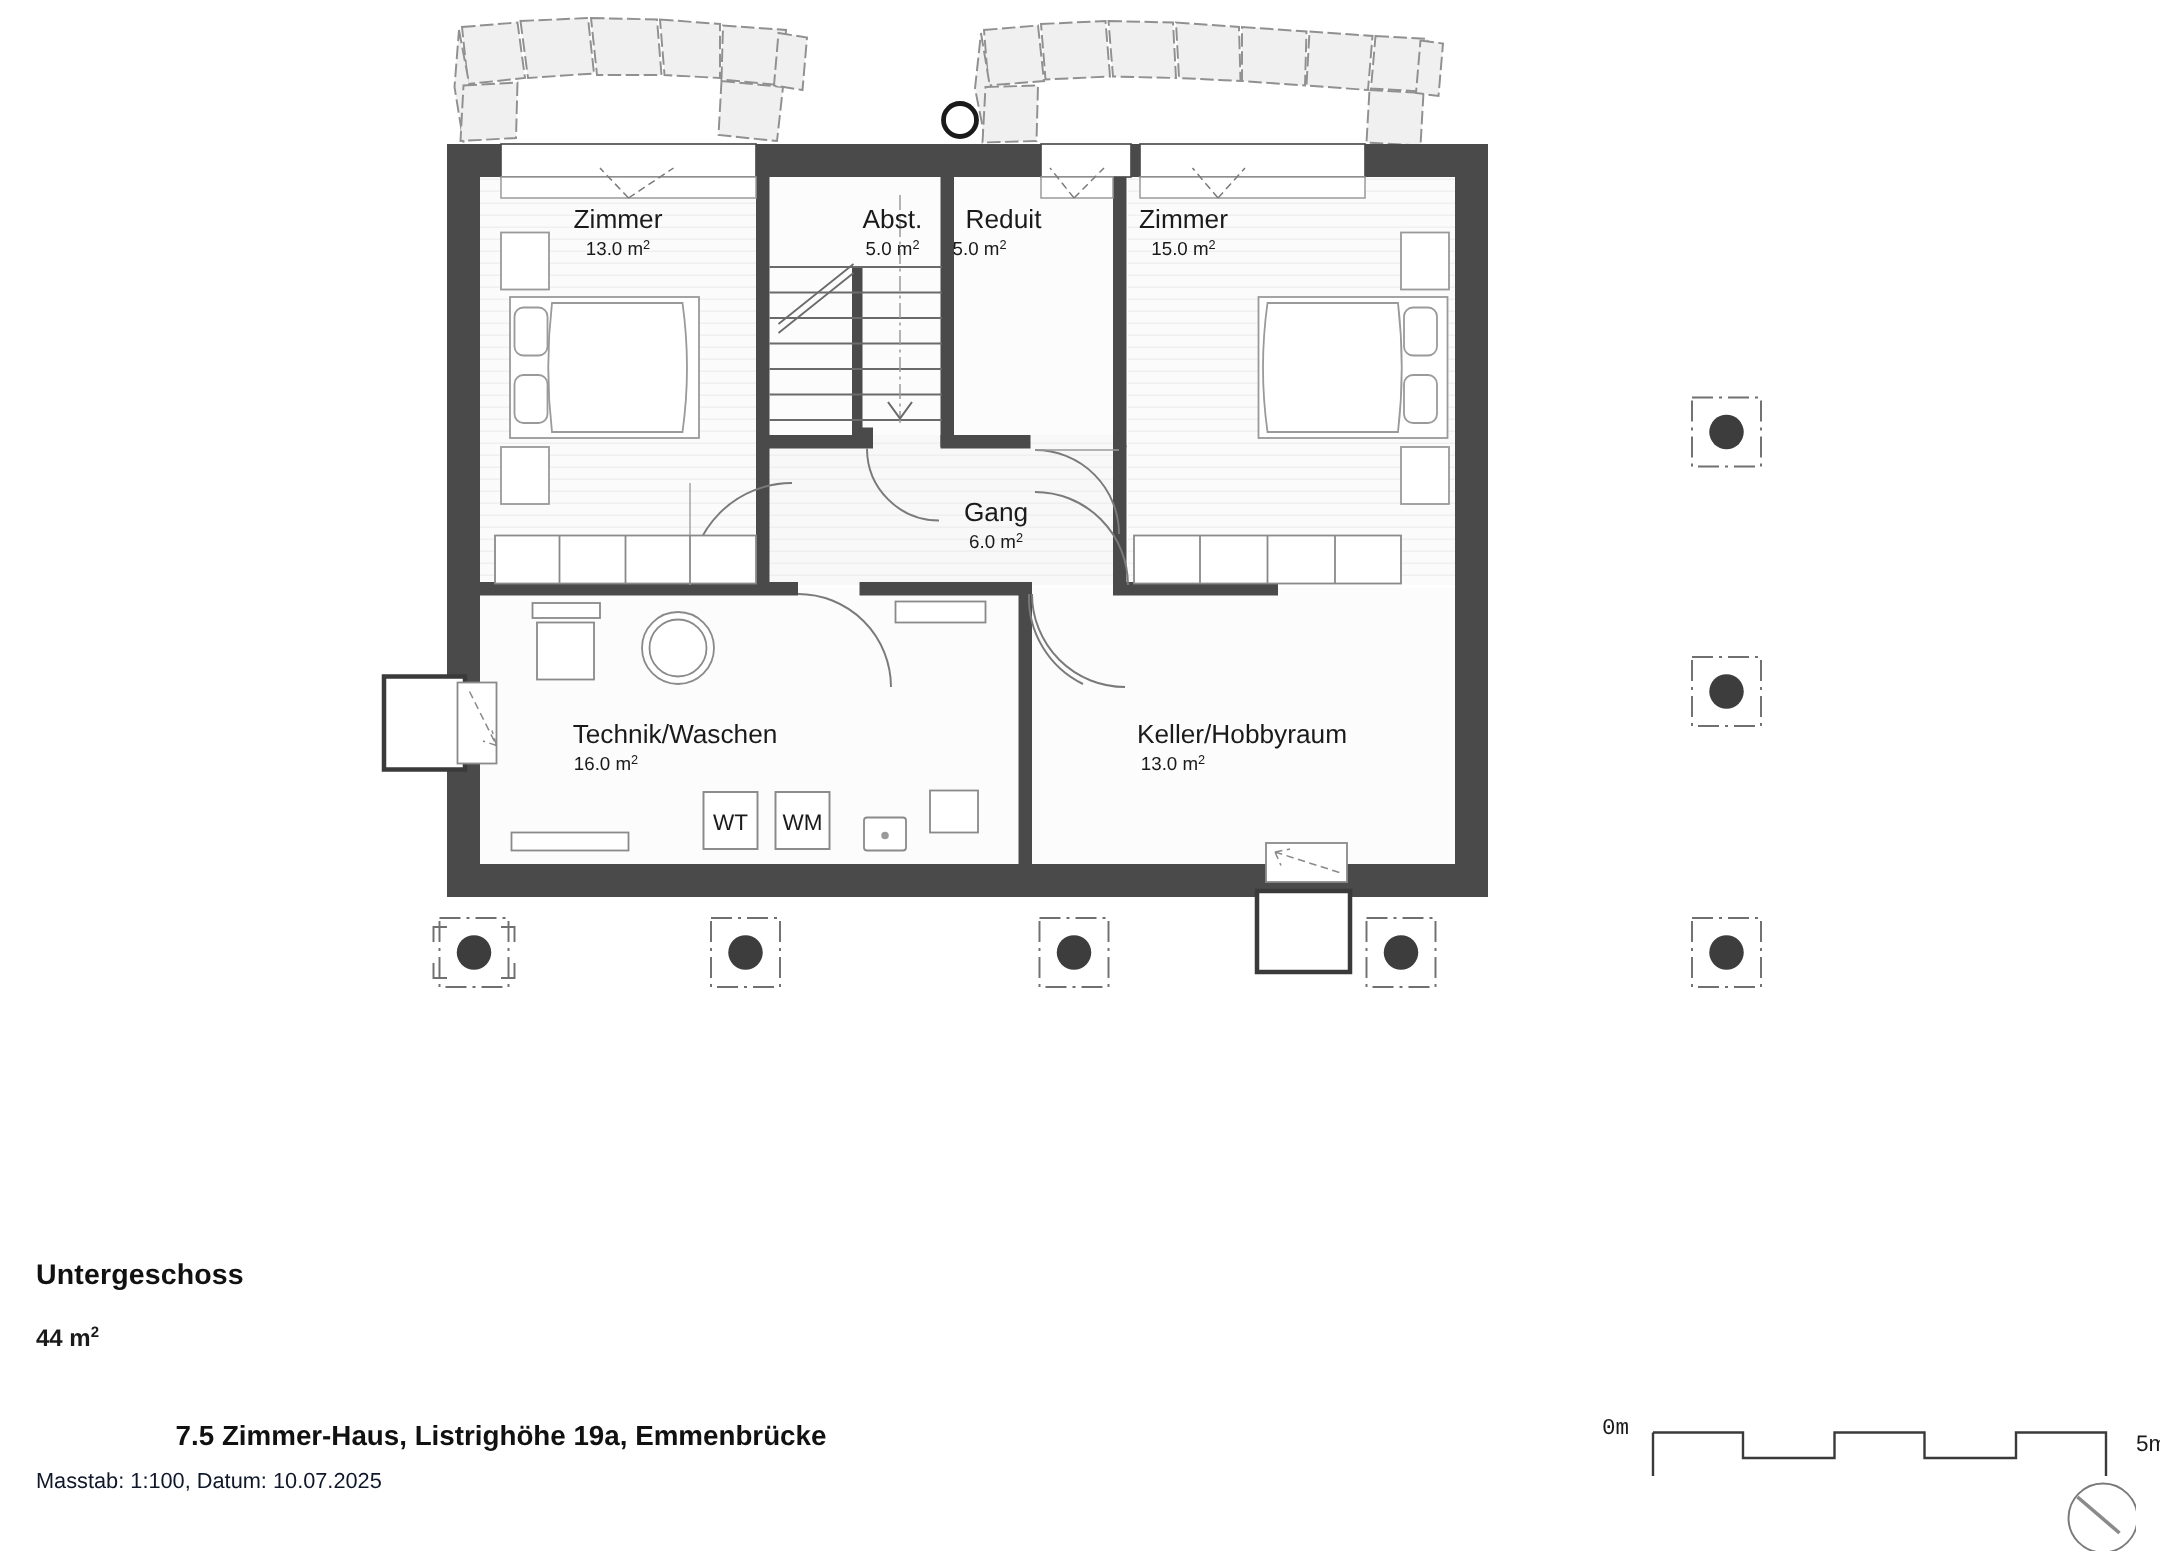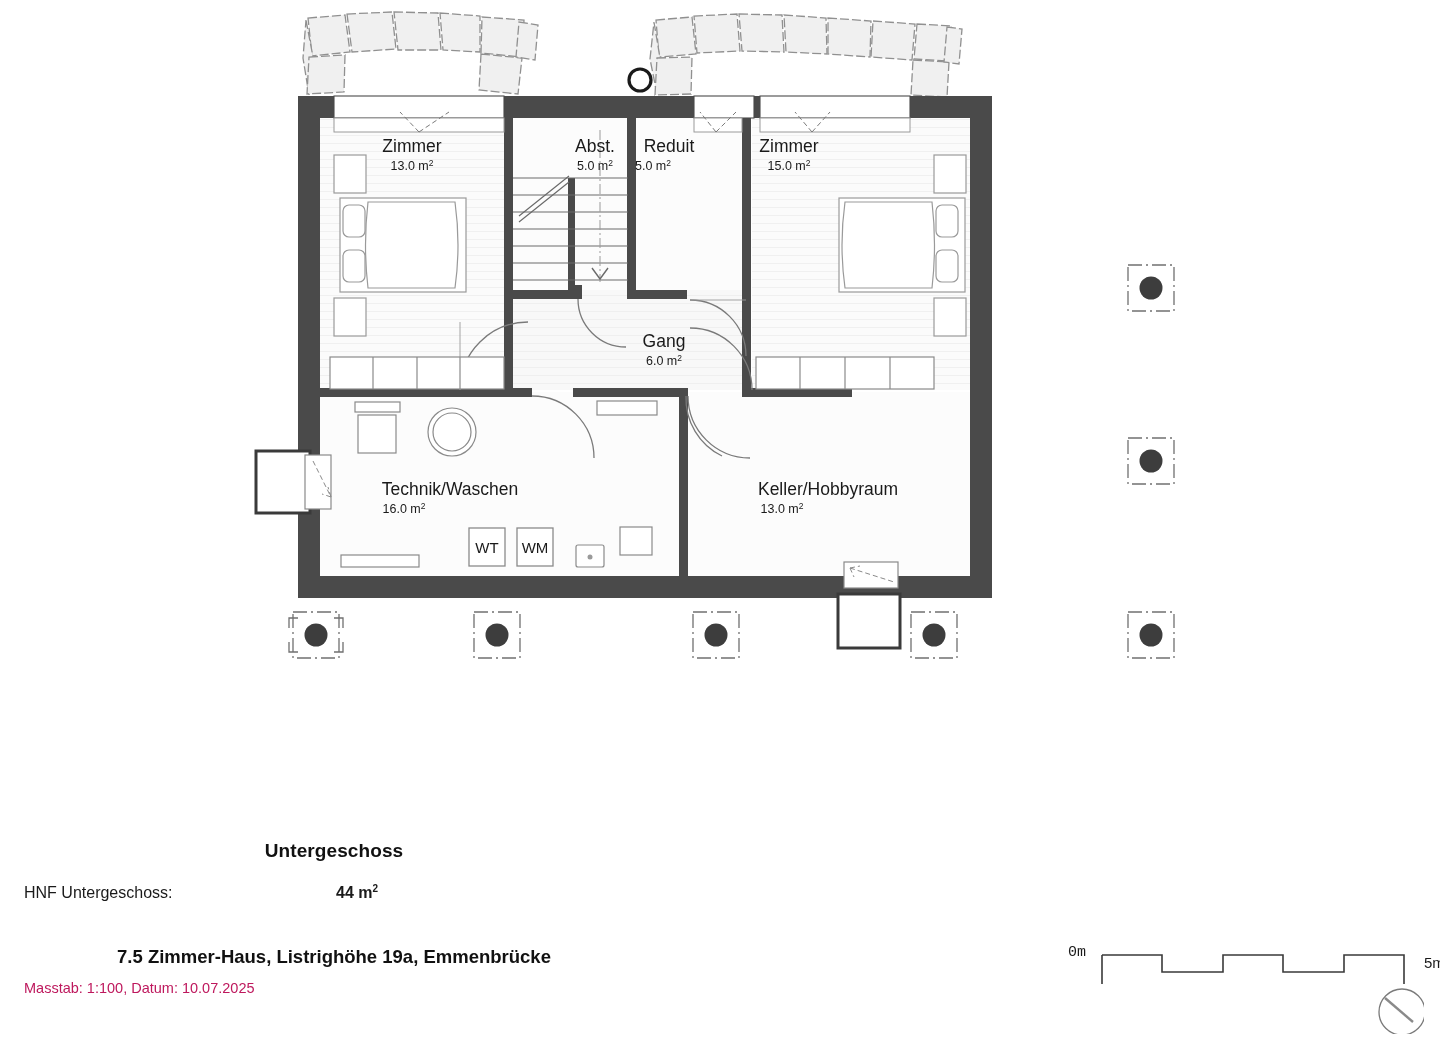--- a/index.html
+++ b/index.html
@@ -28,21 +28,20 @@
     left: 24px;
     top: 840px;
     width: 620px;
   }
   .floor-title {
     font-size: 19px;
     font-weight: bold;
     letter-spacing: 0.1px;
     margin: 0 0 14px 0;
     color: #111;
-    text-align: center;
   }
   .area-row {
     display: flex;
     align-items: baseline;
     font-size: 16px;
     line-height: 26px;
     color: #1a1a1a;
   }
   .area-label { width: 312px; }
   .area-value { font-weight: bold; }
@@ -51,21 +50,21 @@
     font-size: 18.5px;
     font-weight: bold;
     margin-top: 40px;
     color: #111;
     white-space: nowrap;
     text-align: center;
   }
   .project-sub {
     font-size: 14.5px;
     margin-top: 12px;
-    color: #be185d;
+    color: #0f172a;
   }
   .scale-block {
     position: absolute;
     left: 1068px;
     top: 944px;
     width: 356px;
     height: 90px;
   }
   .scale-label {
     position: absolute;
@@ -345,21 +344,20 @@
   <g fill="#1a1a1a">
     <text x="487" y="553" text-anchor="middle" font-size="15">WT</text>
     <text x="535" y="553" text-anchor="middle" font-size="15">WM</text>
   </g>
 </svg>
 
 <div class="footer-block">
   <div class="floor-title">Untergeschoss</div>
 
   <div class="area-row">
-    <span class="area-label">HNF Untergeschoss:</span>
     <span class="area-value"><span>44 m</span><sup>2</sup></span>
   </div>
 
 
   <div class="project-title">7.5 Zimmer-Haus, Listrighöhe 19a, Emmenbrücke</div>
   <div class="project-sub">Masstab: 1:100, Datum: 10.07.2025</div>
 </div>
 
 <div class="scale-block">
   <span class="scale-label left">0m</span>

